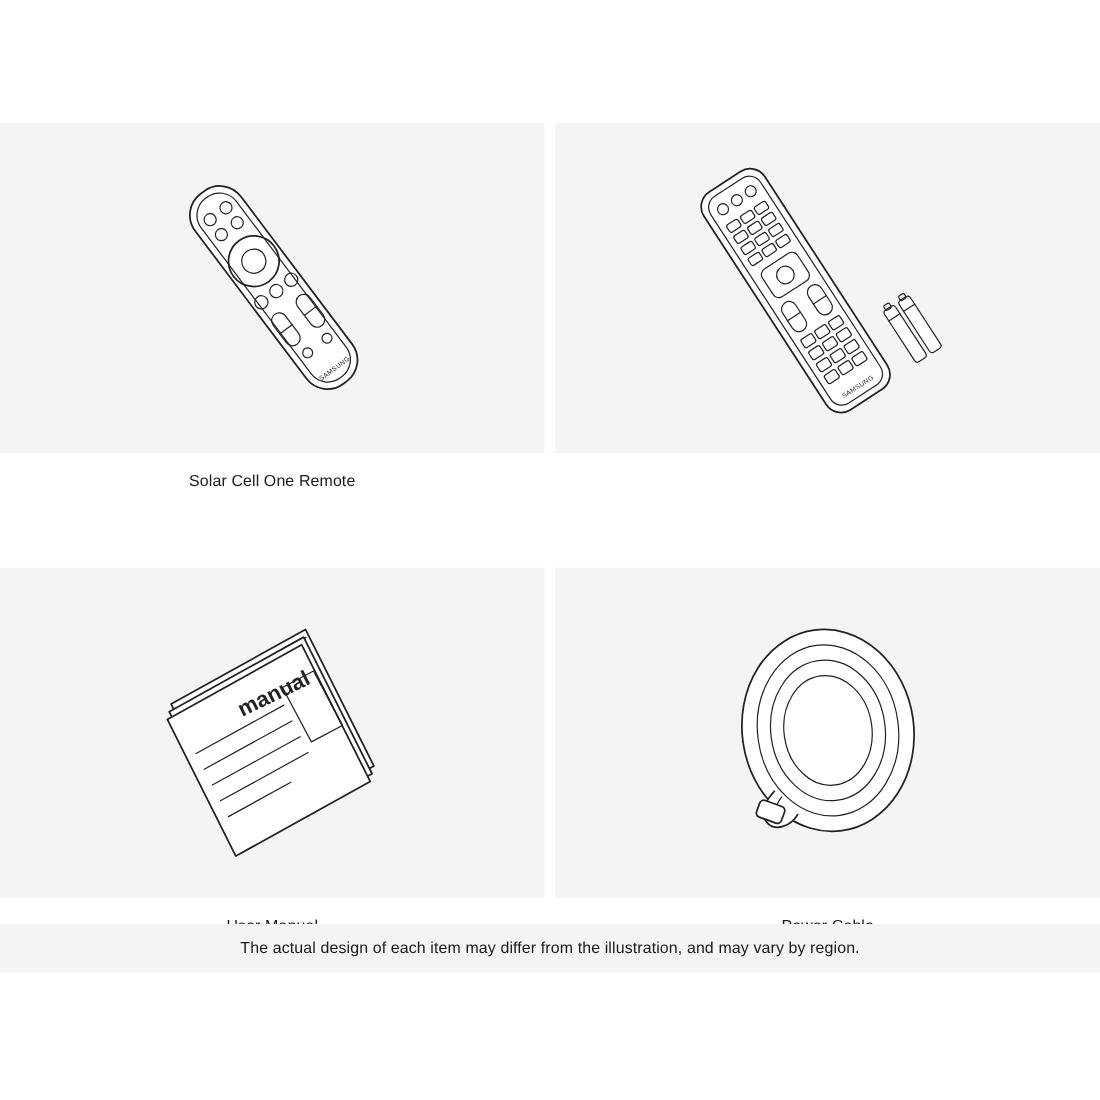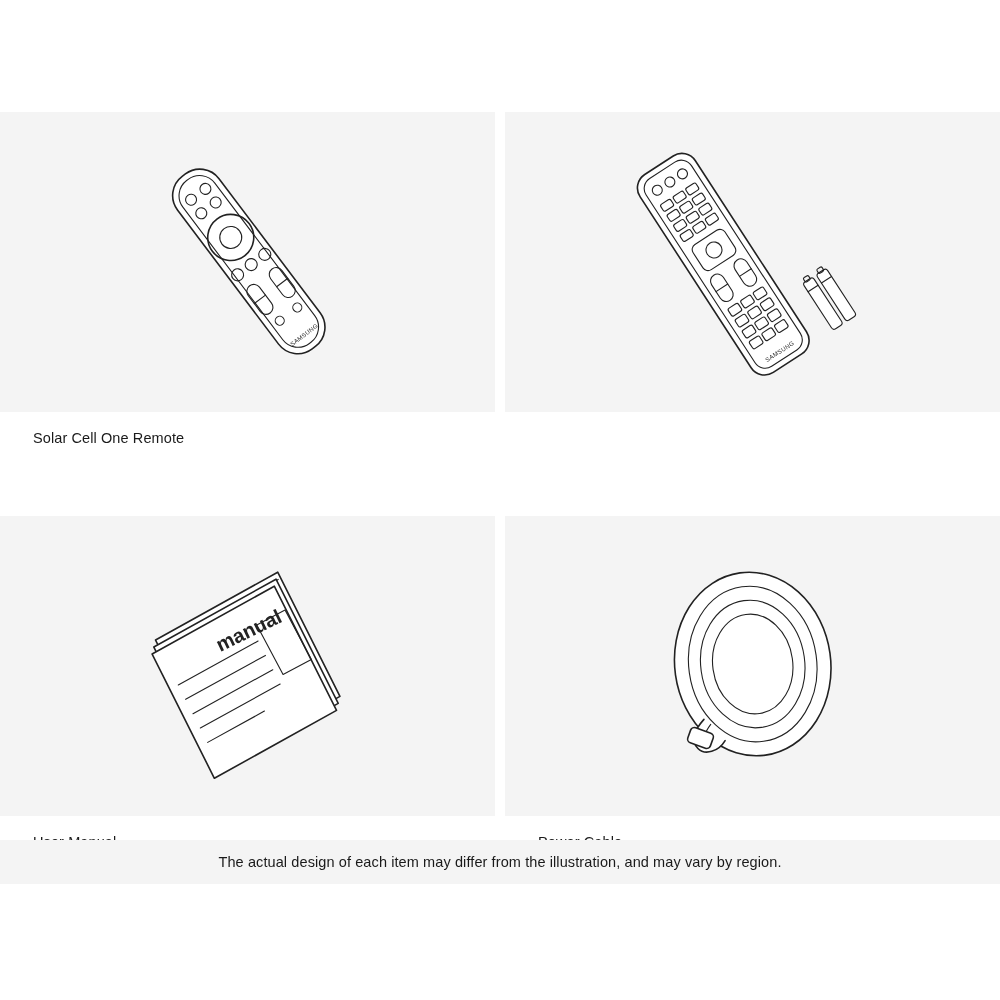--- a/index.html
+++ b/index.html
@@ -42,24 +42,24 @@
     height: 300px;
     background: #f4f4f4;
     display: flex;
     align-items: center;
     justify-content: center;
     box-sizing: border-box;
   }
   .caption {
     height: 52px;
     line-height: 52px;
+    text-align: center;
     font-size: 14.5px;
     color: #1a1a1a;
     letter-spacing: 0.1px;
-    padding-left: 33px;
   }
   .note {
     position: absolute;
     left: 0;
     top: 840px;
     width: 1000px;
     height: 44px;
     background: #f4f4f4;
     display: flex;
     align-items: center;

